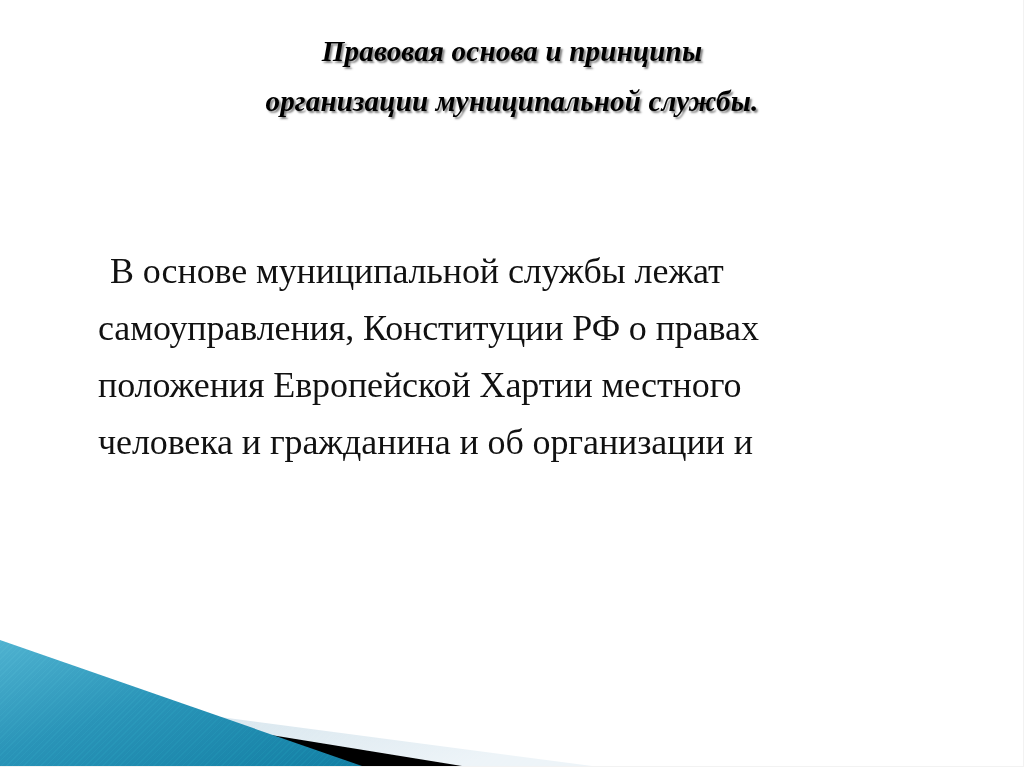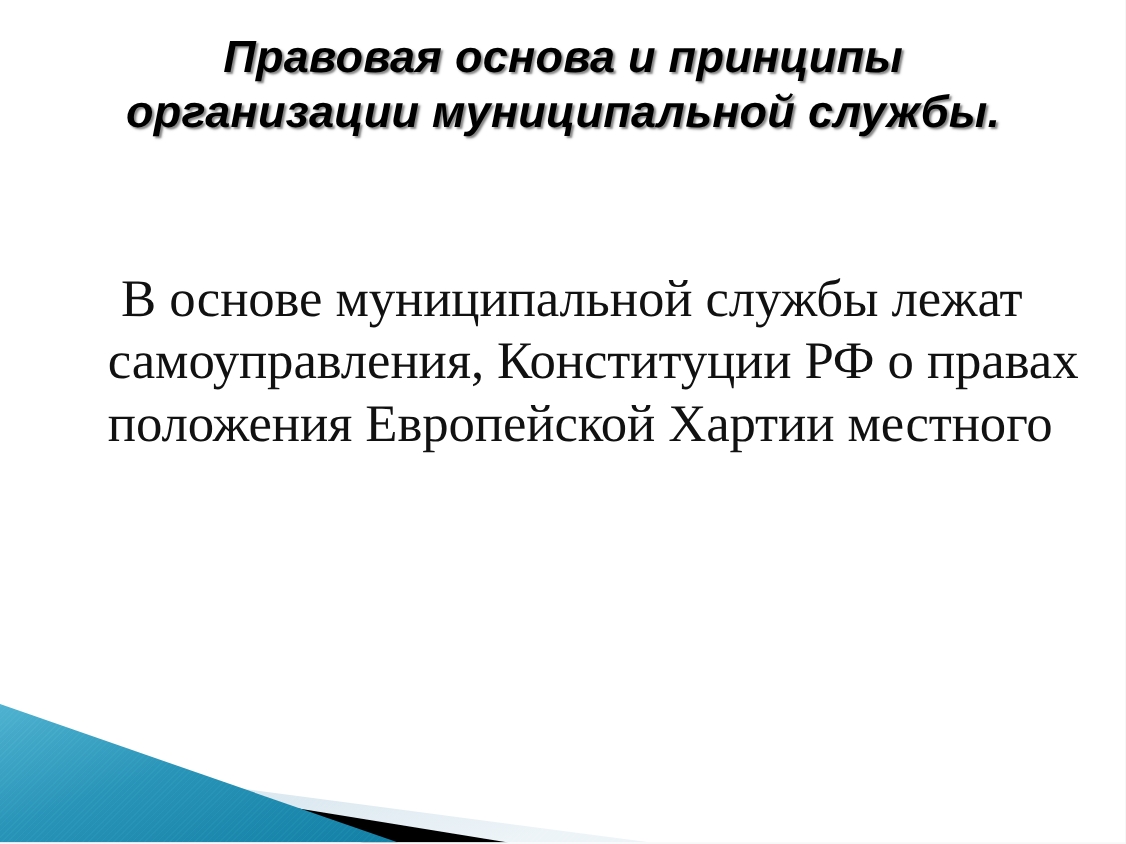--- a/index.html
+++ b/index.html
@@ -24,43 +24,43 @@
 
   
   #title-block {
     position: absolute;
     left: 64px;
     top: 26px;
     width: 896px;
     text-align: center;
   }
   .title-line {
-    font-family: Liberation Sans, sans-serif;
+    font-family: Liberation Serif, serif;
     font-weight: bold;
     font-style: italic;
-    font-size: 41px;
+    font-size: 29px;
     line-height: 50px;
     letter-spacing: 0.2px;
     color: #000000;
     white-space: nowrap;
     text-shadow: 2px 2px 2px rgba(110,110,110,0.85);
   }
   .title-line.l1 { transform: scaleX(1.0); }
   .title-line.l2 { transform: scaleX(1.0); }
 
   
   #body-block {
     position: absolute;
     left: 98px;
     top: 243px;
     width: 860px;
   }
   .body-line {
     font-family: "Liberation Serif", "DejaVu Serif", serif;
-    font-size: 48px;
+    font-size: 36px;
     line-height: 57px;
     color: #111111;
     white-space: nowrap;
     letter-spacing: -0.1px;
   }
   .body-line.first { text-indent: 12px; }
 
   
   #corner-decoration {
     position: absolute;
@@ -92,20 +92,21 @@
 
   <div id="title-block">
     <div class="title-line l1">Правовая основа и принципы</div>
     <div class="title-line l2">организации муниципальной службы.</div>
   </div>
 
   <div id="body-block">
     <div class="body-line first"> В основе муниципальной службы лежат</div>
     <div class="body-line">самоуправления, Конституции РФ о правах</div>
     <div class="body-line">положения Европейской Хартии местного</div>
+    <div class="body-line">человека и гражданина и об организации и</div>
   </div>
 
   <div id="corner-decoration">
     <svg viewBox="0 0 700 130" preserveAspectRatio="none">
       <defs>
         <linearGradient id="tealGrad" x1="0" y1="0" x2="1" y2="1">
           <stop offset="0%" stop-color="#4FB2D0"></stop>
           <stop offset="45%" stop-color="#2A94B8"></stop>
           <stop offset="100%" stop-color="#137FA4"></stop>
         </linearGradient>

